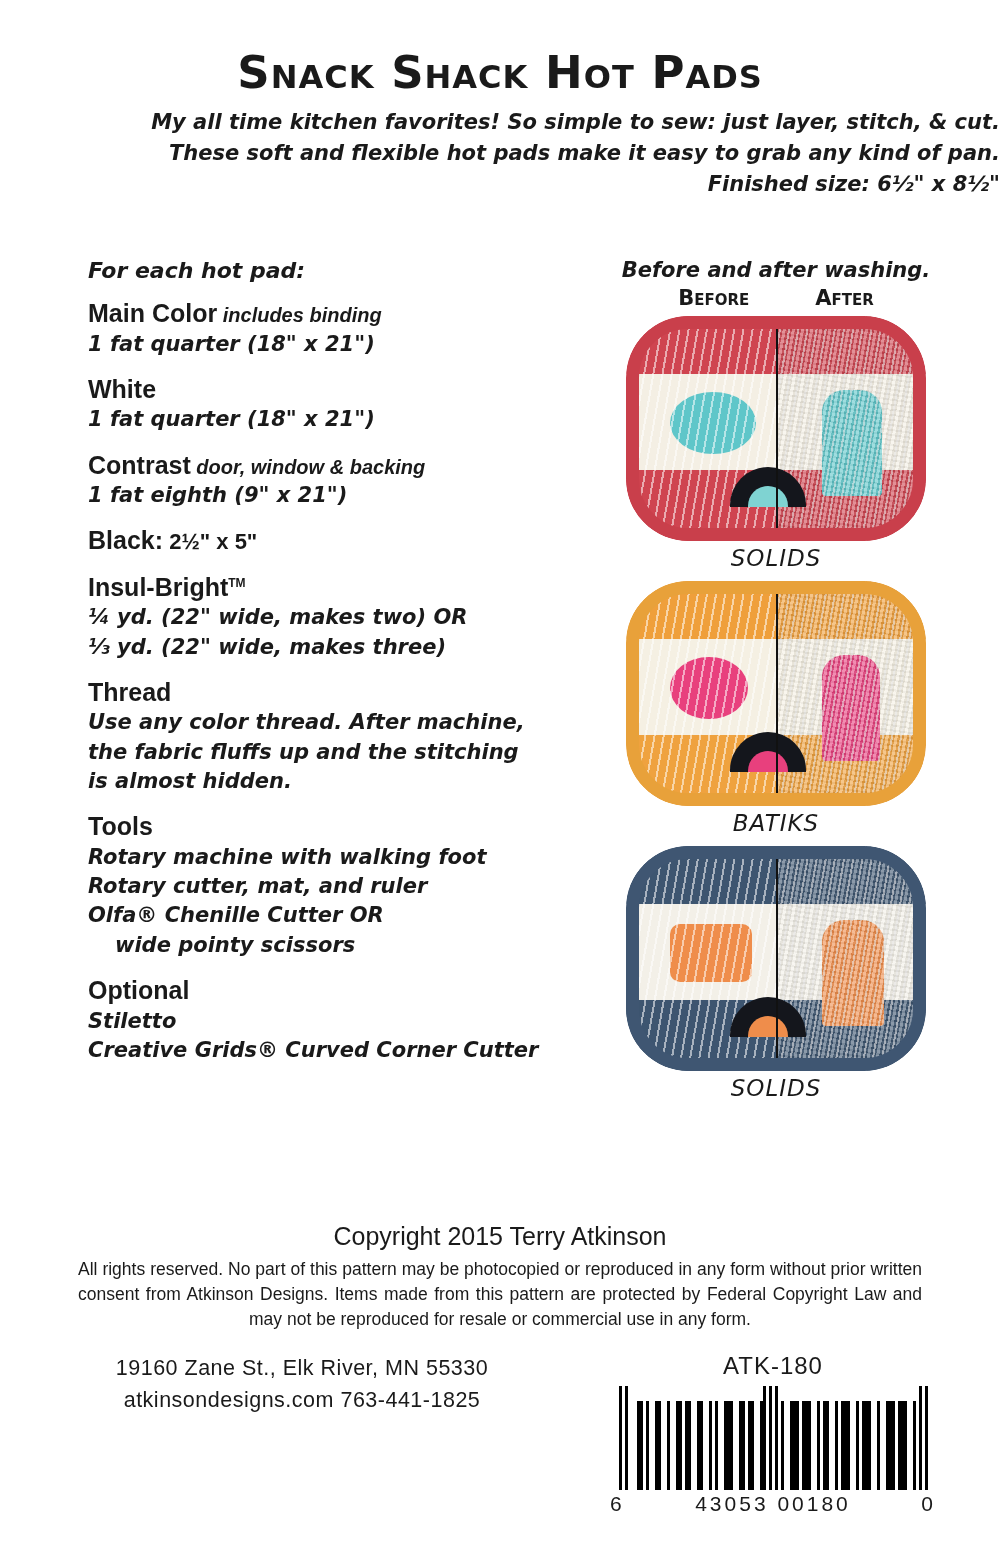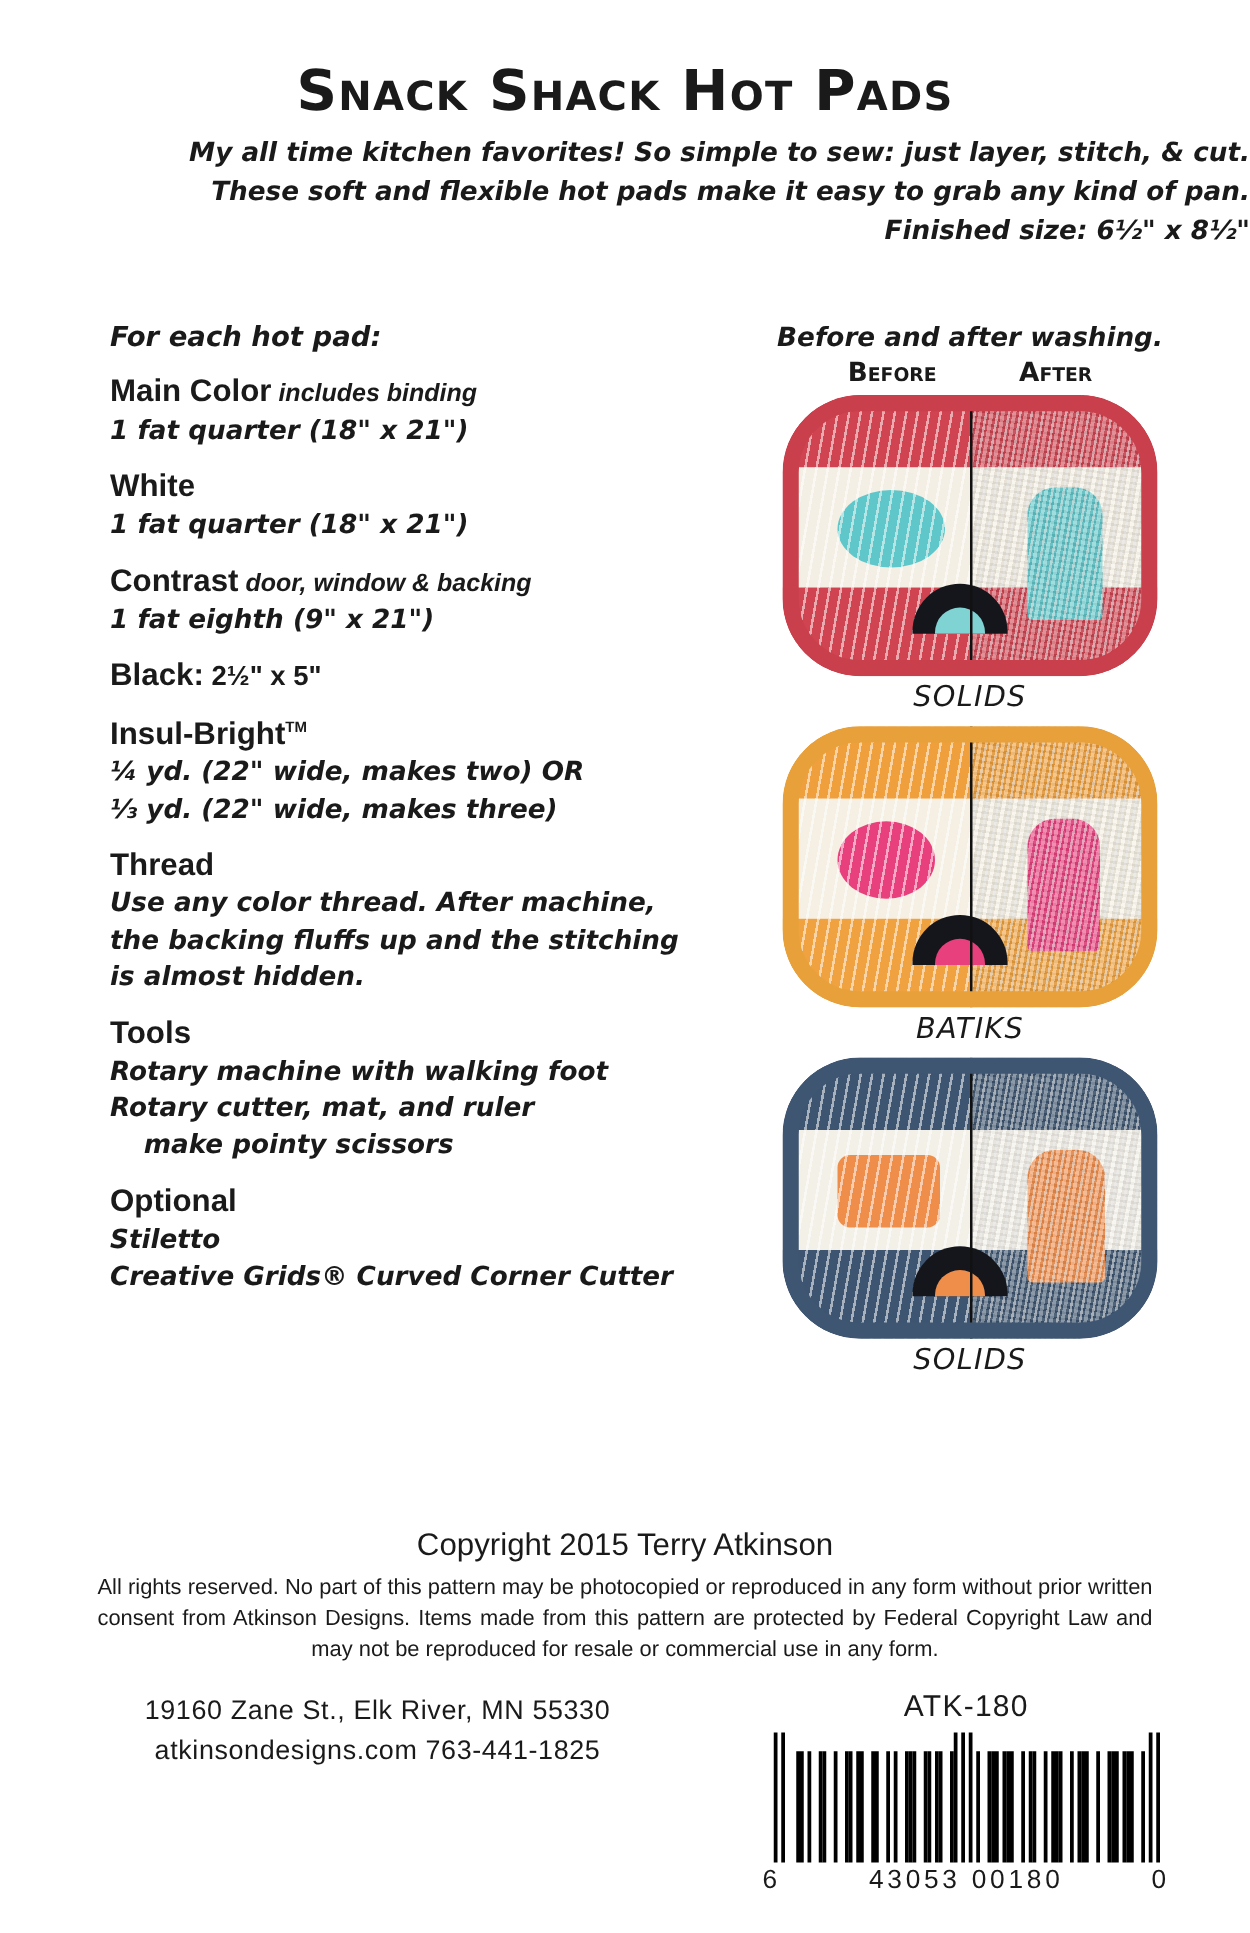--- a/index.html
+++ b/index.html
@@ -287,31 +287,32 @@
       </div>
       <div class="mat-sub">¼ yd. (22" wide, makes two) OR</div>
       <div class="mat-sub">⅓ yd. (22" wide, makes three)</div>
     </div>
 
     <div class="mat-block">
       <div class="mat-head">
         <span>Thread</span>
       </div>
       <div class="mat-sub">Use any color thread. After machine,</div>
-      <div class="mat-sub">the backing fluffs up and the stitching</div>
+      <div class="mat-sub">the fabric fluffs up and the stitching</div>
       <div class="mat-sub">is almost hidden.</div>
     </div>
 
     <div class="mat-block">
       <div class="mat-head">
         <span>Tools</span>
       </div>
       <div class="mat-sub">Rotary machine with walking foot</div>
       <div class="mat-sub">Rotary cutter, mat, and ruler</div>
-      <div class="mat-sub indent">make pointy scissors</div>
+      <div class="mat-sub">Olfa® Chenille Cutter OR</div>
+      <div class="mat-sub indent">wide pointy scissors</div>
     </div>
 
     <div class="mat-block">
       <div class="mat-head">
         <span>Optional</span>
       </div>
       <div class="mat-sub">Stiletto</div>
       <div class="mat-sub">Creative Grids® Curved Corner Cutter</div>
     </div>
   </div>

